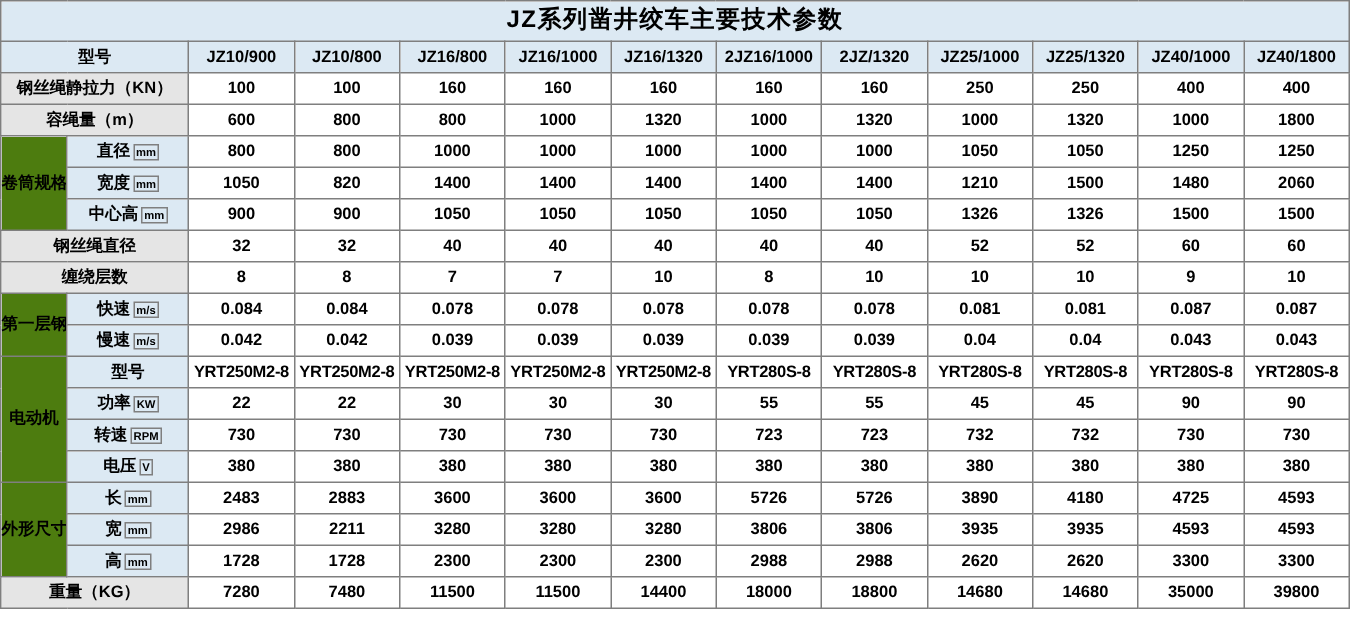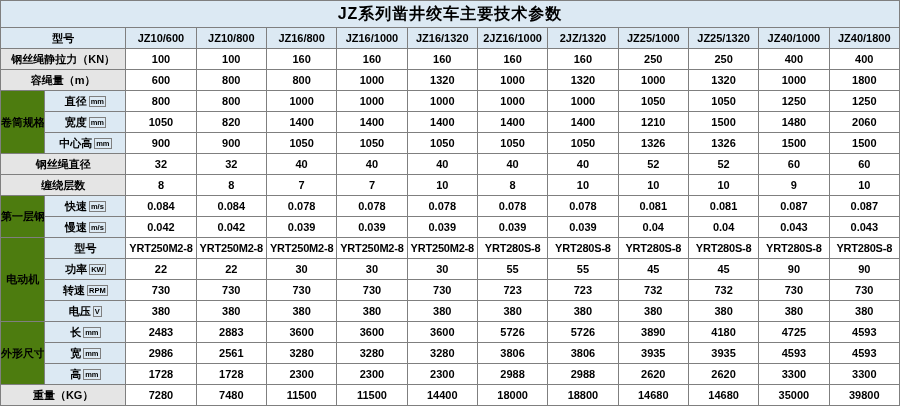--- a/index.html
+++ b/index.html
@@ -110,21 +110,21 @@
         <col class="c-data">
         <col class="c-data">
         <col class="c-data">
     </colgroup>
     <tbody>
       <tr class="title-row">
         <td colspan="13">JZ系列凿井绞车主要技术参数</td>
       </tr>
       <tr>
         <td class="hdr" colspan="2">型号</td>
-        <td class="hdr">JZ10/600</td>
+        <td class="hdr">JZ10/900</td>
         <td class="hdr">JZ10/800</td>
         <td class="hdr">JZ16/800</td>
         <td class="hdr">JZ16/1000</td>
         <td class="hdr">JZ16/1320</td>
         <td class="hdr">2JZ16/1000</td>
         <td class="hdr">2JZ/1320</td>
         <td class="hdr">JZ25/1000</td>
         <td class="hdr">JZ25/1320</td>
         <td class="hdr">JZ40/1000</td>
         <td class="hdr">JZ40/1800</td>
@@ -332,21 +332,21 @@
         <td class="val">5726</td>
         <td class="val">5726</td>
         <td class="val">3890</td>
         <td class="val">4180</td>
         <td class="val">4725</td>
         <td class="val">4593</td>
       </tr>
       <tr>
         <td class="lbl-sub"><span>宽</span><span class="unit-box">mm</span></td>
         <td class="val">2986</td>
-        <td class="val">2561</td>
+        <td class="val">2211</td>
         <td class="val">3280</td>
         <td class="val">3280</td>
         <td class="val">3280</td>
         <td class="val">3806</td>
         <td class="val">3806</td>
         <td class="val">3935</td>
         <td class="val">3935</td>
         <td class="val">4593</td>
         <td class="val">4593</td>
       </tr>

